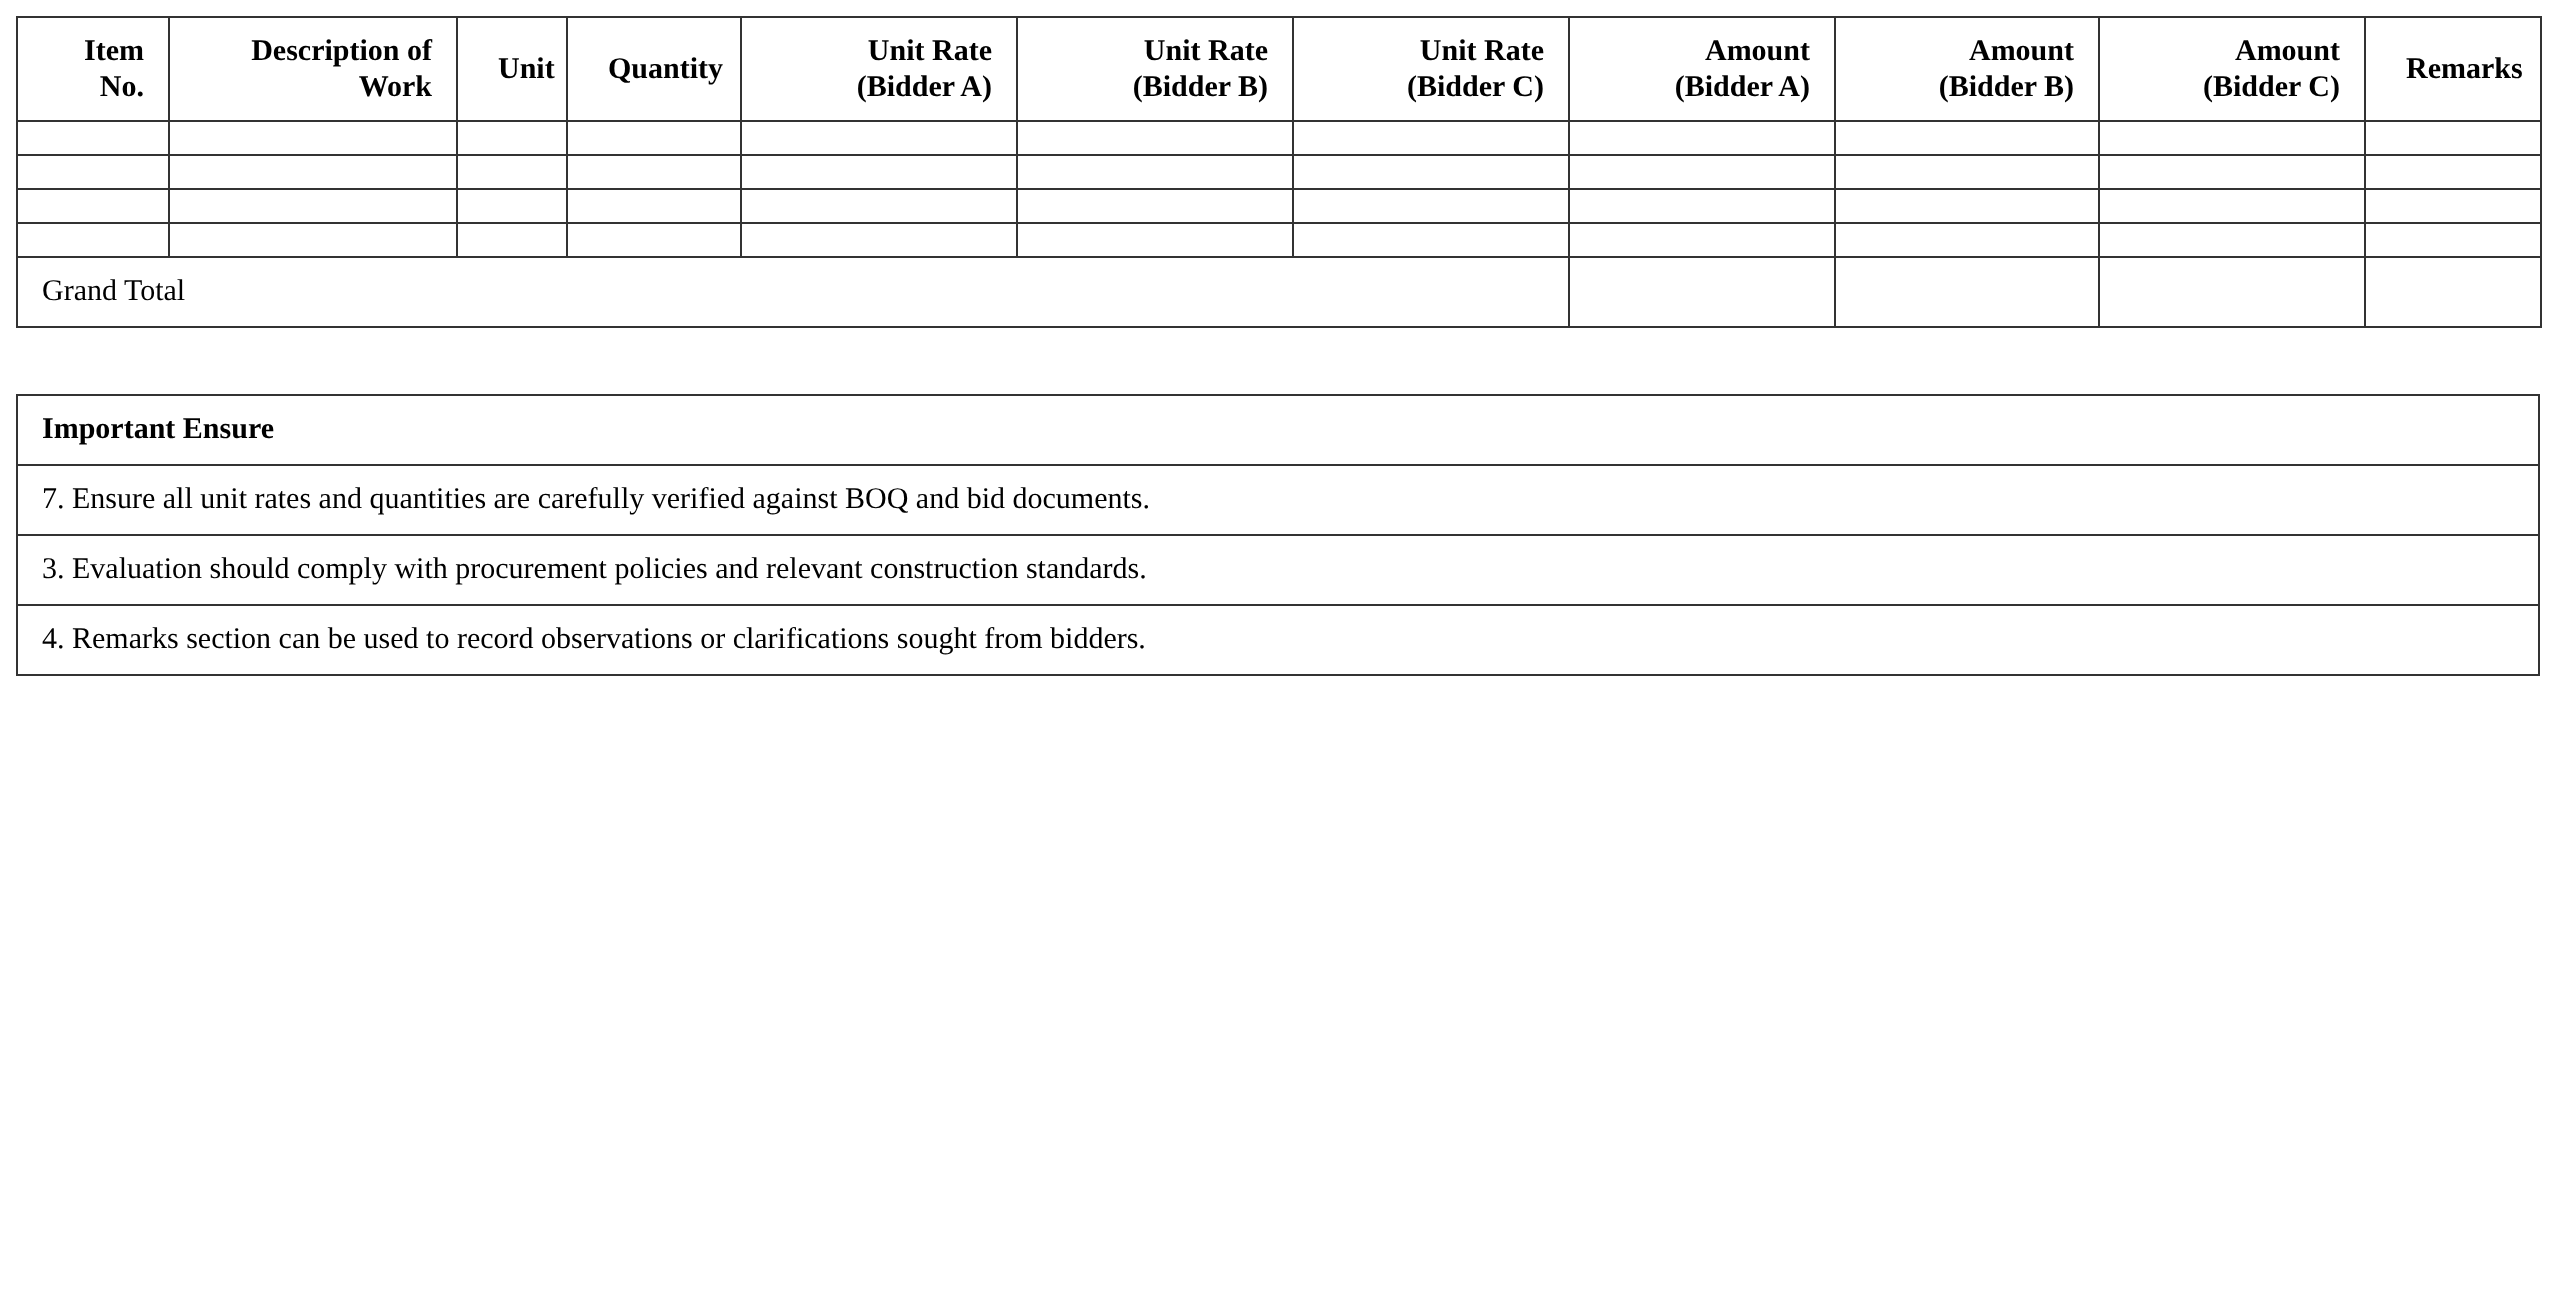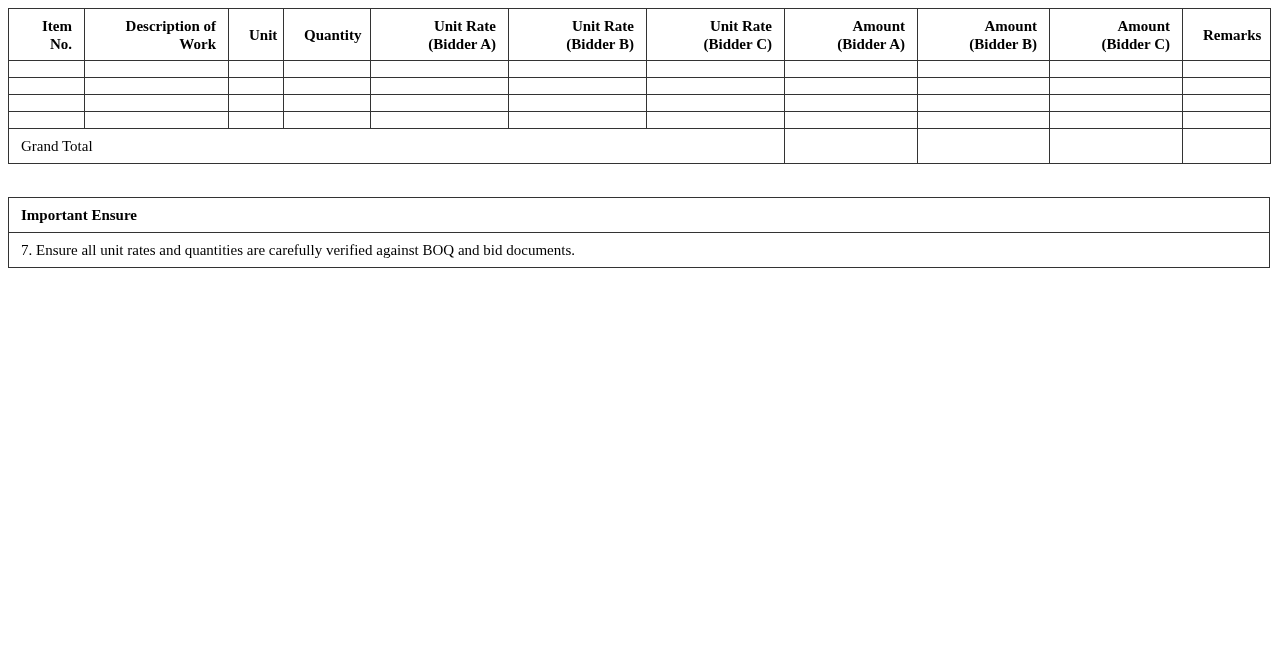--- a/index.html
+++ b/index.html
@@ -111,14 +111,20 @@
 </table>
 
 <table id="notes-table">
   <tbody>
       <tr>
         <td class="notes-title">Important Ensure</td>
       </tr>
   <tr>
         <td>7. Ensure all unit rates and quantities are carefully verified against BOQ and bid documents.</td>
       </tr>
+  <tr>
+        <td>3. Evaluation should comply with procurement policies and relevant construction standards.</td>
+      </tr>
+  <tr>
+        <td>4. Remarks section can be used to record observations or clarifications sought from bidders.</td>
+      </tr>
 </tbody>
   </table>
 
 </body></html>

